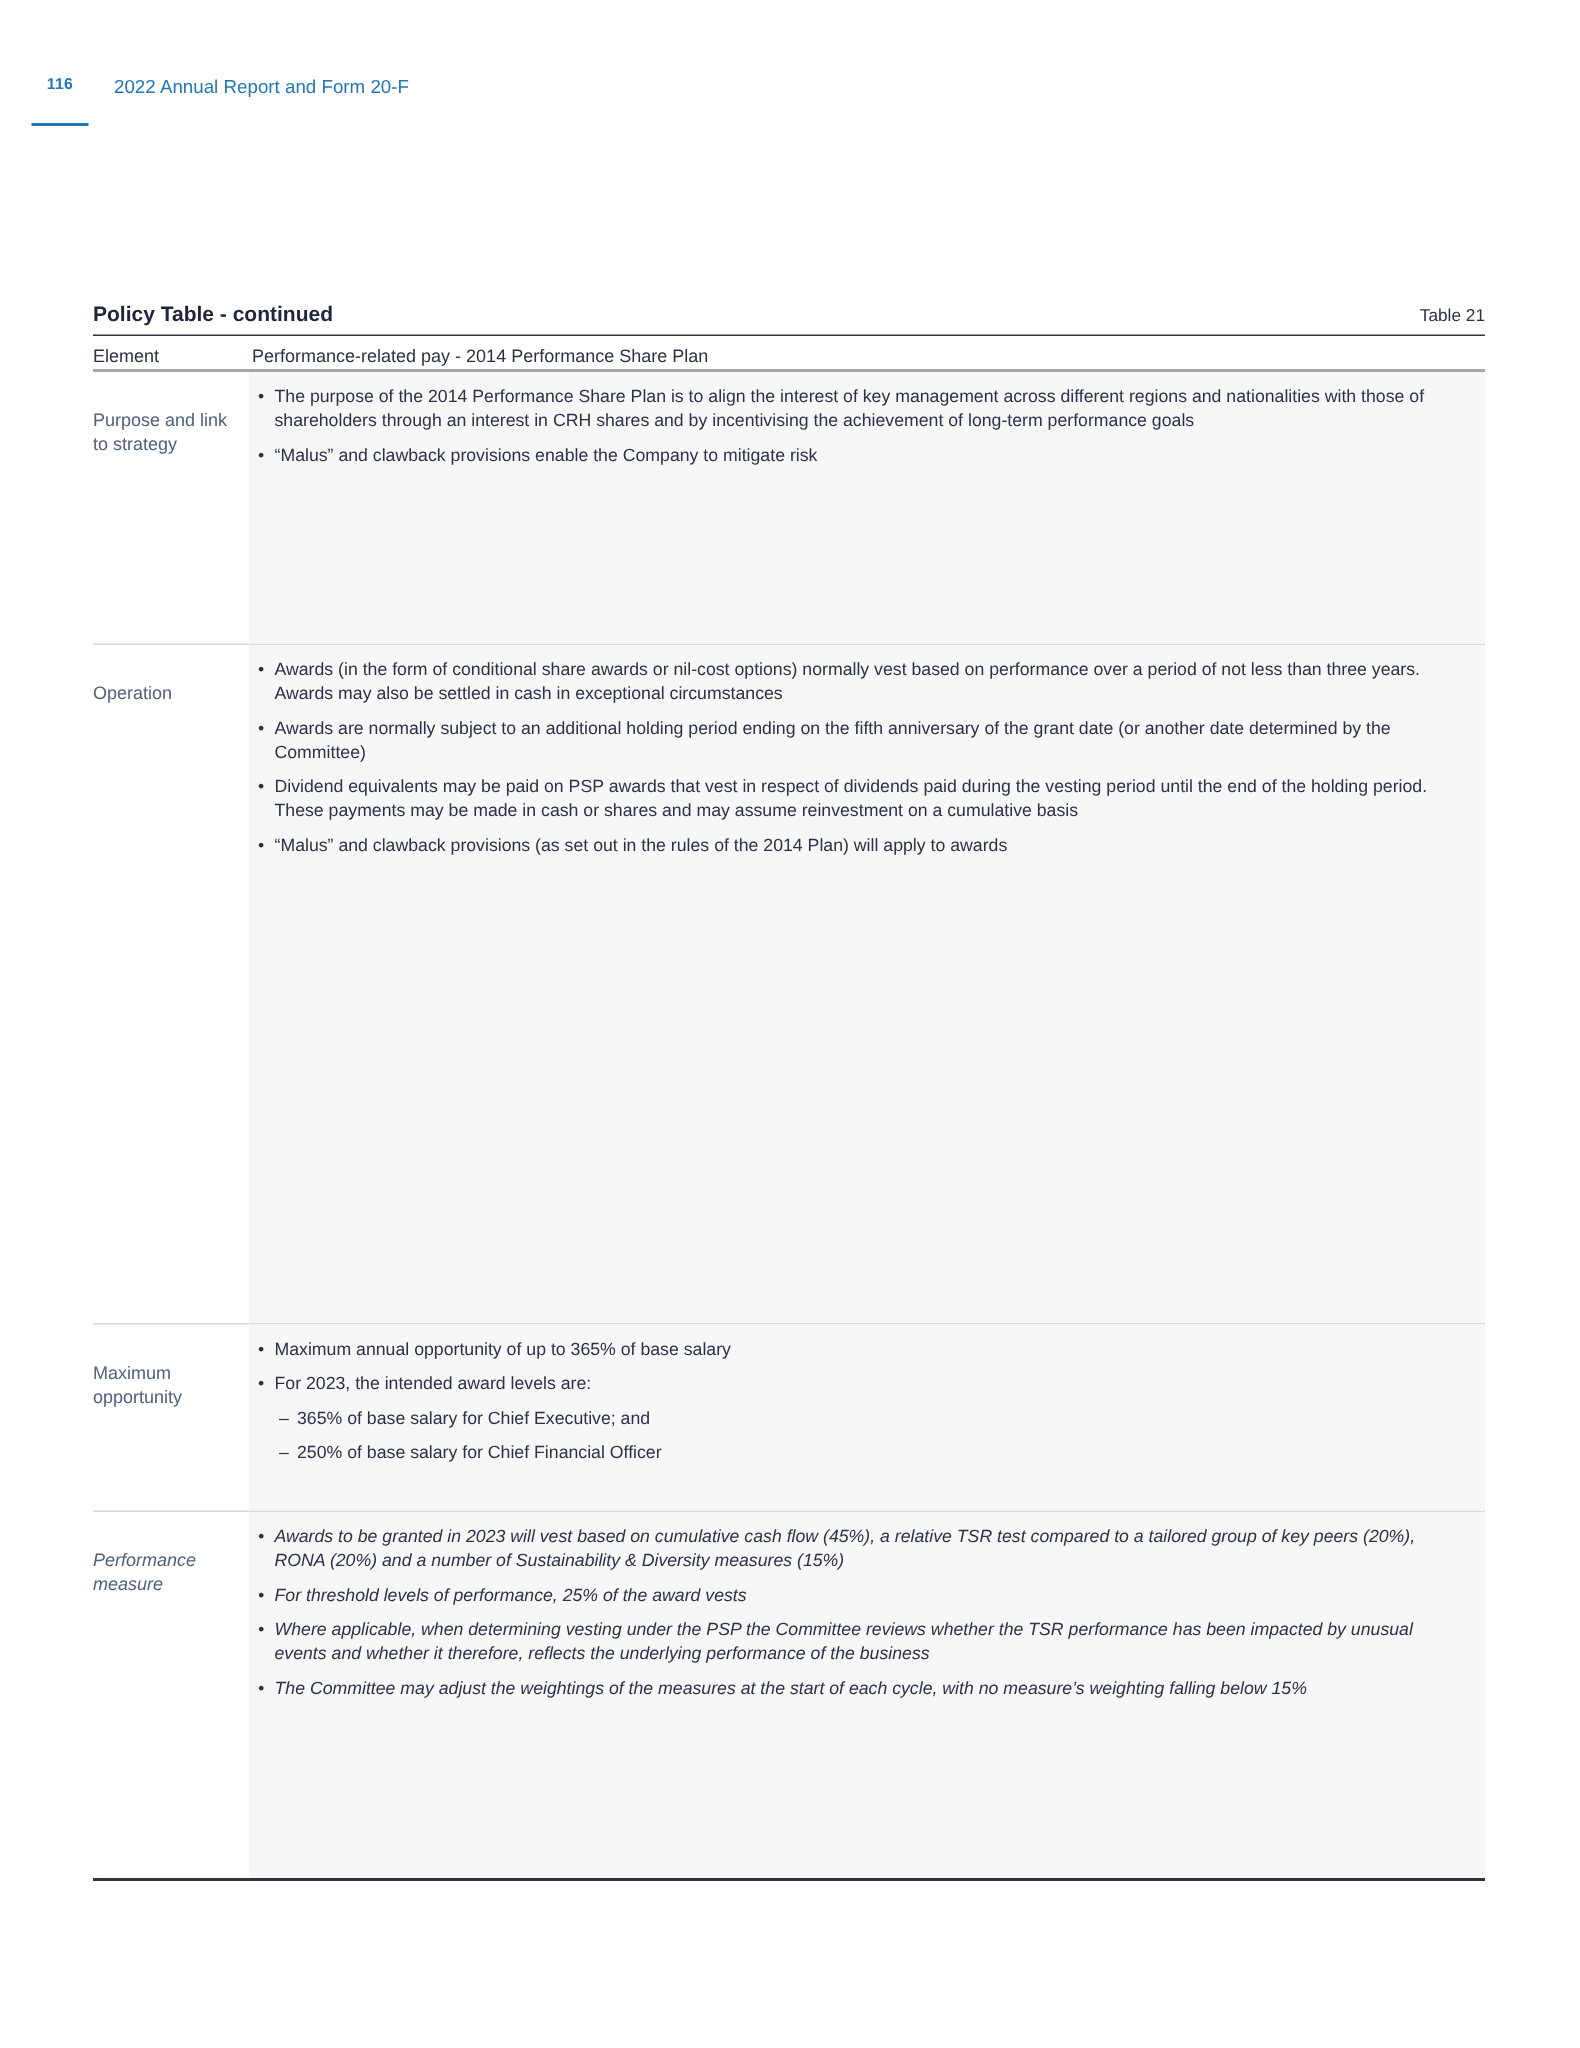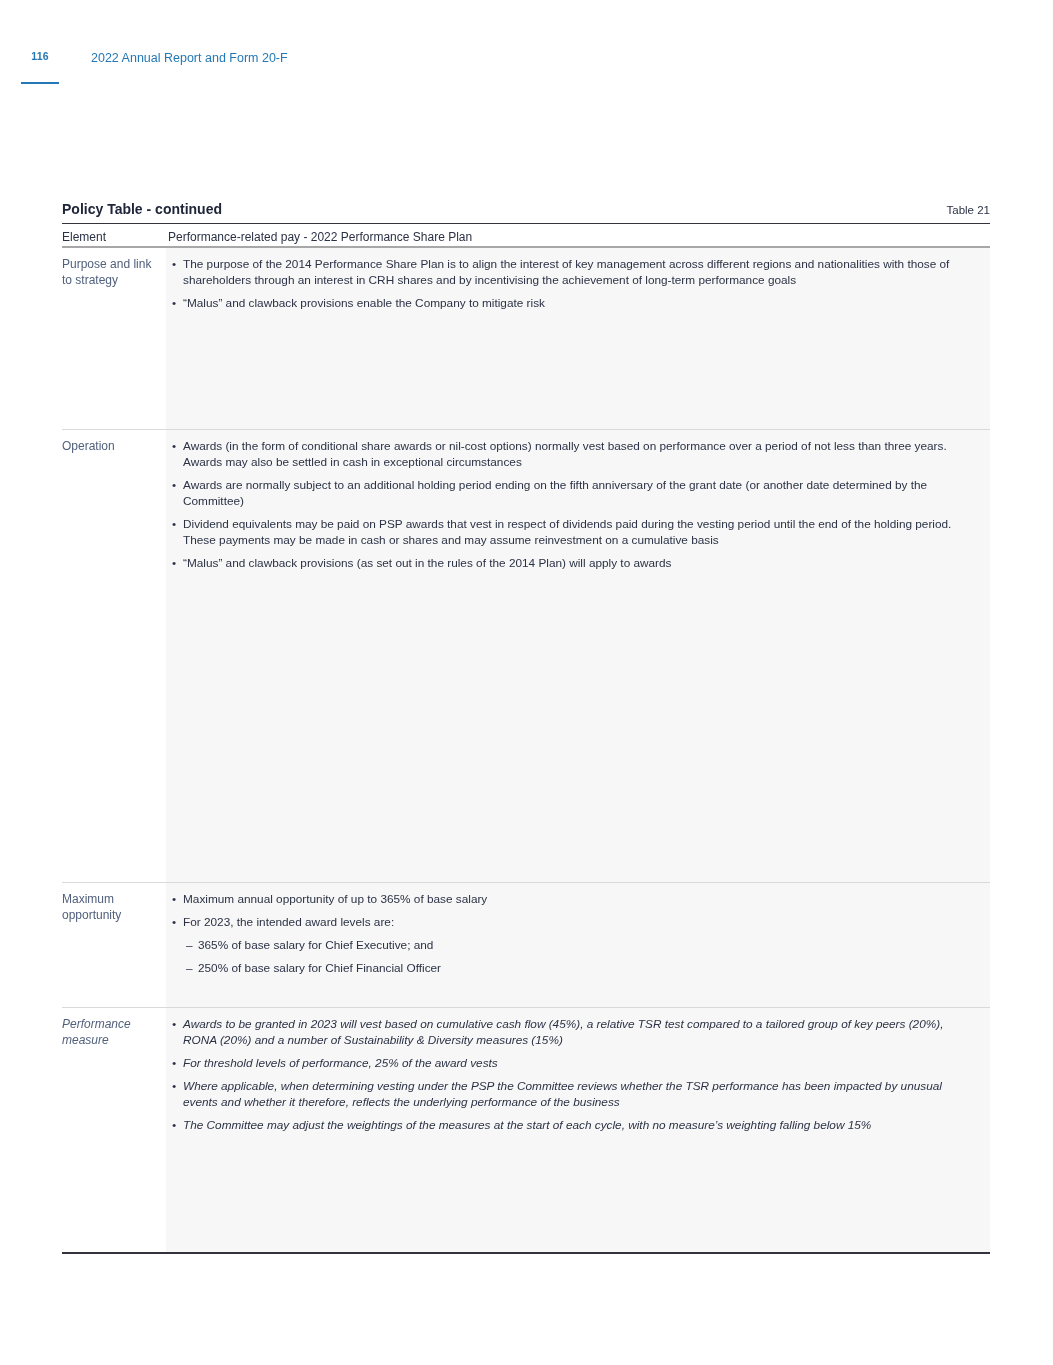--- a/index.html
+++ b/index.html
@@ -29,21 +29,21 @@
   }
   .page-num-box {
     display: inline-block;
     width: 38px; text-align: center;
     padding-bottom: 20px;
     border-bottom: 2px solid var(--accent-blue);
     color: var(--accent-blue);
     font-size: 10.5px; font-weight: bold; letter-spacing: 0.2px;
   }
   .report-title {
-    margin-left: 32px; padding-top: 0.5px;
+    margin-left: 17px; padding-top: 0.5px;
     color: var(--accent-blue);
     font-size: 12.5px;
   }
 
   
   .table-section {
     position: absolute; left: 62px; top: 201px; width: 928px;
     border-bottom: 2px solid var(--rule-dark);
   }
   .title-row {
@@ -63,21 +63,21 @@
   }
   .head-col-element { width: 104px; flex-shrink: 0; }
   .head-col-detail { flex: 1; padding-left: 2px; }
 
   .trow { display: flex; }
   .trow + .trow { border-top: 1px solid var(--rule-light); }
   .trow .row-label {
     width: 104px; flex-shrink: 0;
     padding: 8px 12px 0 0;
     color: var(--label-slate);
-    font-size: 12px; line-height: 16px;
+    font-size: 12px; line-height: 16px; margin-top: 16px;
   }
   .trow .row-content {
     flex: 1;
     background: var(--content-bg);
     padding: 8px 18px 0 6px;
   }
   .row-content ul { list-style: none; }
   .row-content li {
     position: relative;
     padding-left: 11px;
@@ -111,21 +111,21 @@
 
 <section class="table-section">
 
   <div class="title-row">
     <h2 class="table-title">Policy Table - continued</h2>
     <span class="table-ref">Table 21</span>
   </div>
 
   <div class="head-row">
     <div class="head-col-element">Element</div>
-    <div class="head-col-detail">Performance-related pay - 2022 Performance Share Plan</div>
+    <div class="head-col-detail">Performance-related pay - 2014 Performance Share Plan</div>
   </div>
 
   <div class="trow row-purpose">
     <div class="row-label">Purpose and link to strategy</div>
     <div class="row-content">
       <ul>
         <li class="bullet">The purpose of the 2014 Performance Share Plan is to align the interest of key management across different regions and nationalities with those of shareholders through an interest in CRH shares and by incentivising the achievement of long-term performance goals</li>
         <li class="bullet">“Malus” and clawback provisions enable the Company to mitigate risk</li>
       </ul>
     </div>

